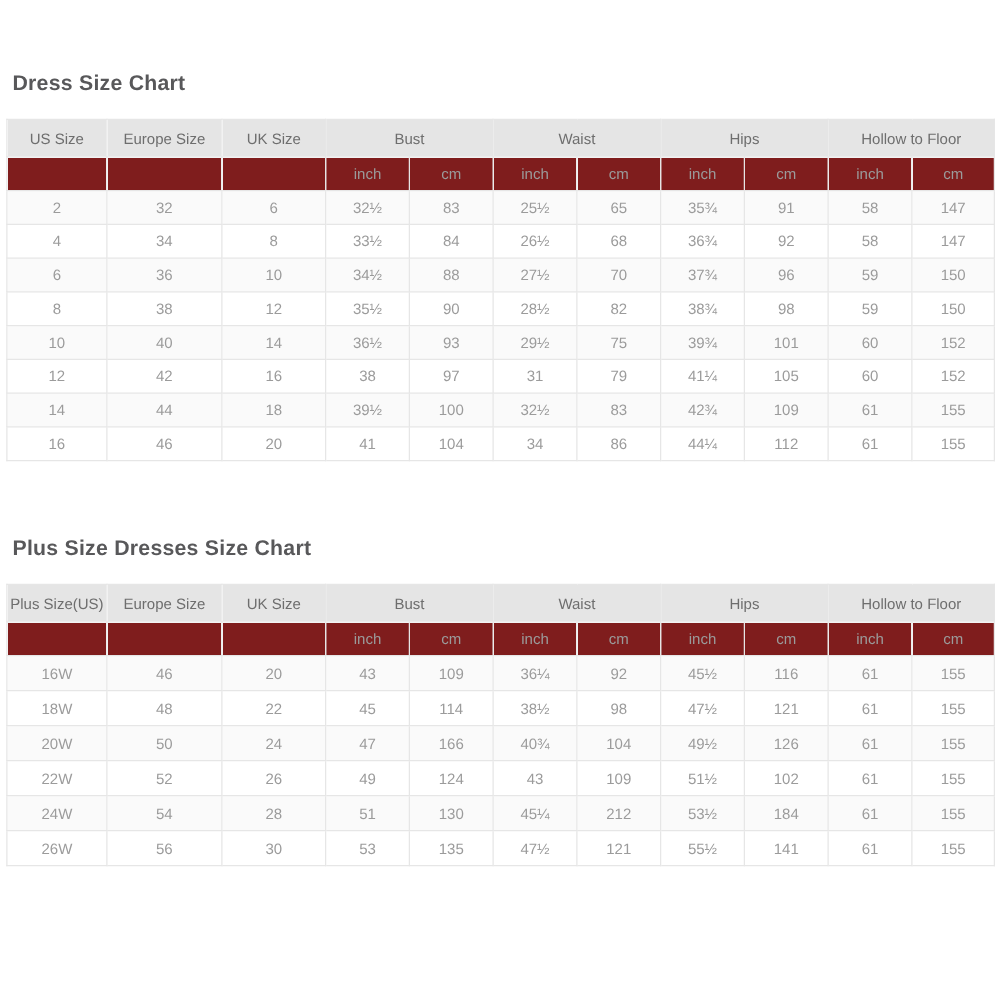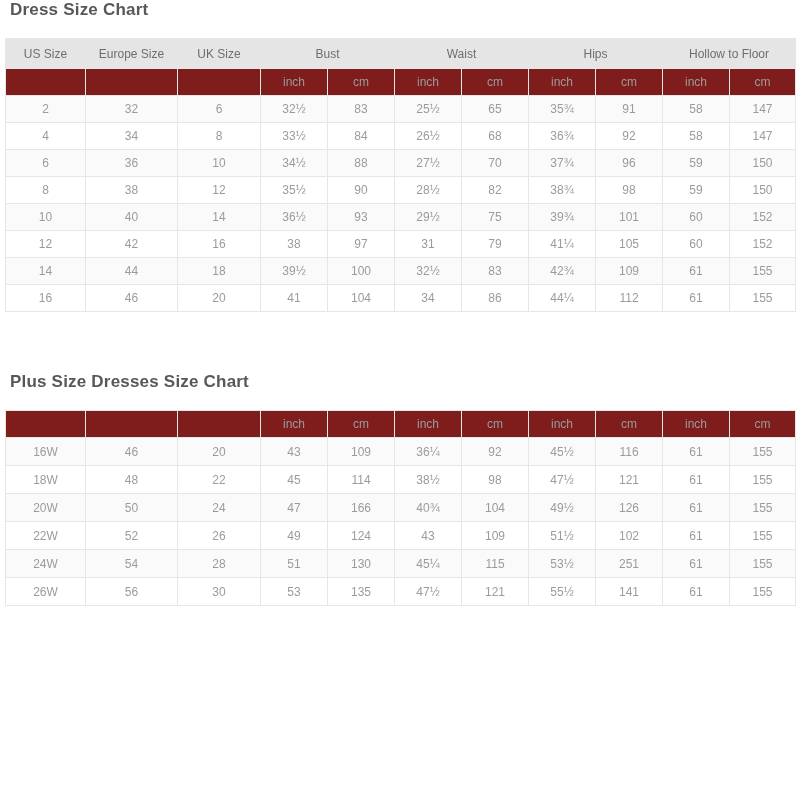--- a/index.html
+++ b/index.html
@@ -16,21 +16,21 @@
     background: #ffffff;
   }
   .section-title {
     font-size: 17px;
     font-weight: bold;
     color: #58585a;
     margin: 0 0 0 10px;
     padding: 0;
     letter-spacing: 0.2px;
   }
-  .title-1 { }
+  .title-1 { padding-top: 57px; }
   .title-2 { padding-top: 60px; }
   table.size-table {
     border-collapse: collapse;
     table-layout: fixed;
     width: 790px;
     margin: 18px 0 0 5px;
   }
   table.size-table th,
   table.size-table td {
     border: 1px solid #e6e6e6;
@@ -223,20 +223,29 @@
         <col style="width: 67px;">
         <col style="width: 67px;">
         <col style="width: 67px;">
         <col style="width: 67px;">
         <col style="width: 67px;">
         <col style="width: 67px;">
         <col style="width: 67px;">
         <col style="width: 66px;">
       </colgroup>
       <thead>
+        <tr class="col-header-row">
+          <th>Plus Size(US)</th>
+          <th>Europe Size</th>
+          <th>UK Size</th>
+          <th colspan="2">Bust</th>
+          <th colspan="2">Waist</th>
+          <th colspan="2">Hips</th>
+          <th colspan="2">Hollow to Floor</th>
+        </tr>
         <tr class="unit-row">
           <td></td>
           <td></td>
           <td></td>
           <td>inch</td>
           <td>cm</td>
           <td>inch</td>
           <td>cm</td>
           <td>inch</td>
           <td>cm</td>
@@ -297,23 +306,23 @@
           <td>61</td>
           <td>155</td>
         </tr>
         <tr>
           <td>24W</td>
           <td>54</td>
           <td>28</td>
           <td>51</td>
           <td>130</td>
           <td>45¼</td>
-          <td>115</td>
+          <td>212</td>
           <td>53½</td>
-          <td>251</td>
+          <td>184</td>
           <td>61</td>
           <td>155</td>
         </tr>
         <tr>
           <td>26W</td>
           <td>56</td>
           <td>30</td>
           <td>53</td>
           <td>135</td>
           <td>47½</td>

